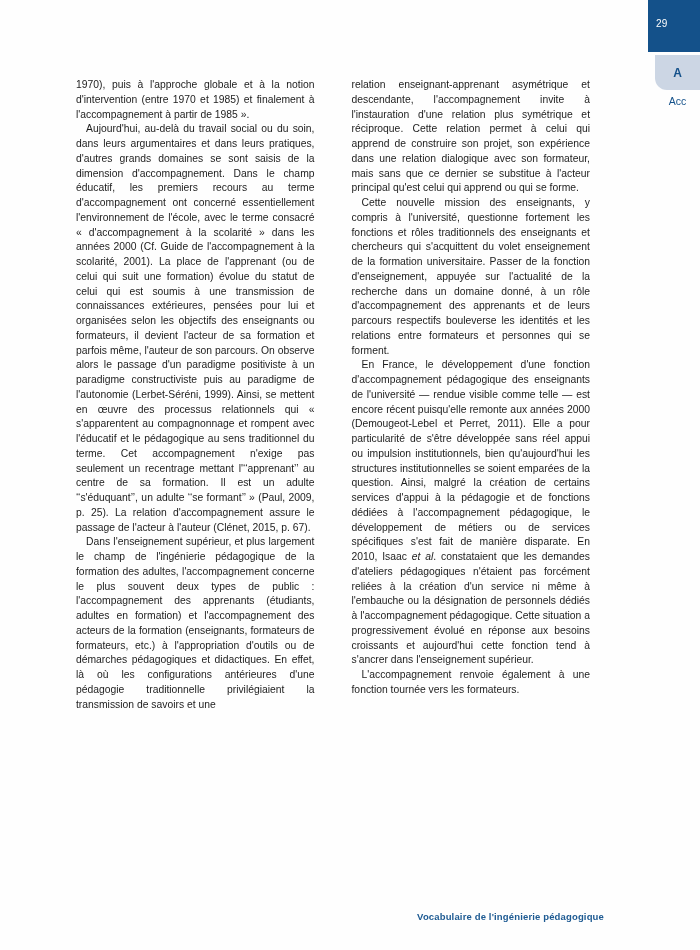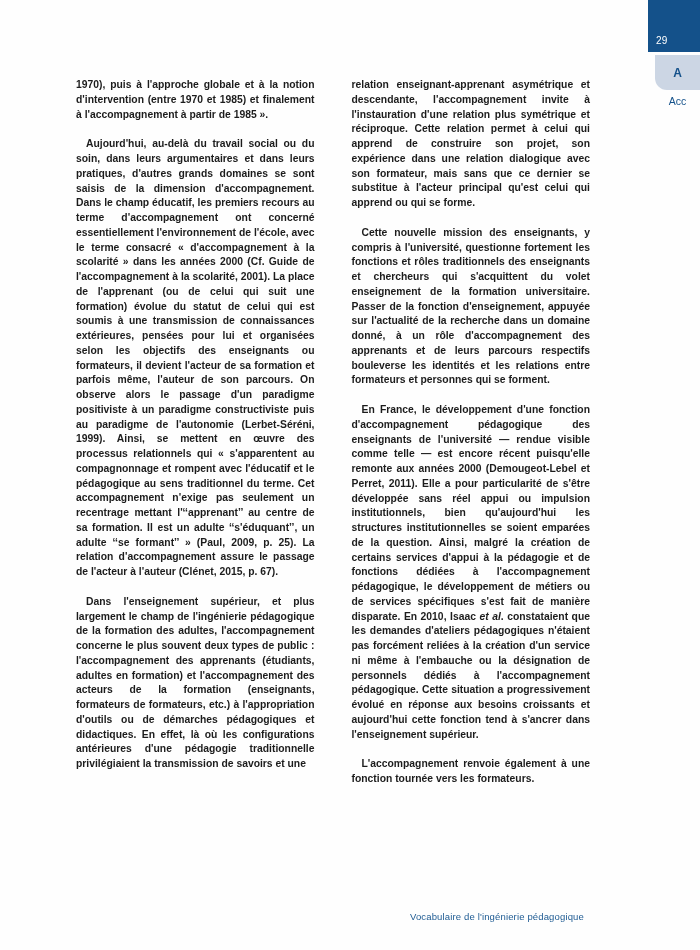--- a/index.html
+++ b/index.html
@@ -27,21 +27,21 @@
     left: 648px;
     width: 52px;
     height: 52px;
     background: #14518a;
     color: #ffffff;
     font-size: 10px;
     letter-spacing: .3px;
     display: flex;
     align-items: flex-end;
     justify-content: flex-start;
-    padding: 0 0 6px 8px;
+    padding: 0 0 23px 8px;
     box-sizing: border-box;
   }
   .thumb-tab {
     position: absolute;
     top: 55px;
     left: 655px;
     width: 45px;
     height: 35px;
     background: #ccd6e4;
     border-bottom-left-radius: 12px;
@@ -69,53 +69,53 @@
   }
 
   
   .columns {
     position: absolute;
     top: 78px;
     left: 76px;
     width: 514px;
     display: flex;
     gap: 37px;
-    font-weight: bold;
   }
   .column {
     width: 245px;
   }
   .column p {
     margin: 0;
     font-size: 10.35px;
     line-height: 14.75px;
     text-align: justify;
     text-justify: inter-word;
     color: #1c1c1c;
     hyphens: manual;
   }
   .column p.indent {
     text-indent: 10px;
   }
   .column p + p {
-    margin-top: 15px;
+    margin-top: 0;
   }
   em { font-style: italic; }
 
   
   .footer {
     position: absolute;
     left: 0;
     top: 911px;
     width: 584px;
     text-align: right;
     font-size: 9.5px;
-    font-weight: normal;
+    font-weight: bold;
     color: #1d5a92;
     letter-spacing: .15px;
+    padding-left: 20px;
   }
 </style>
 </head>
 <body>
 
 <div class="page">
 
   <div class="page-number-block">
     <span>29</span>
   </div>

